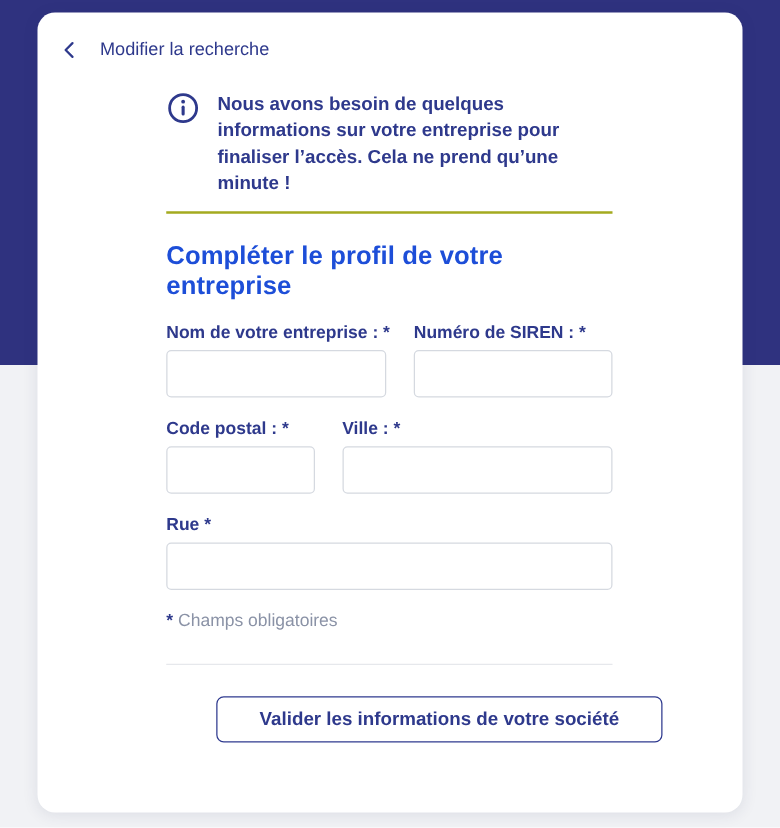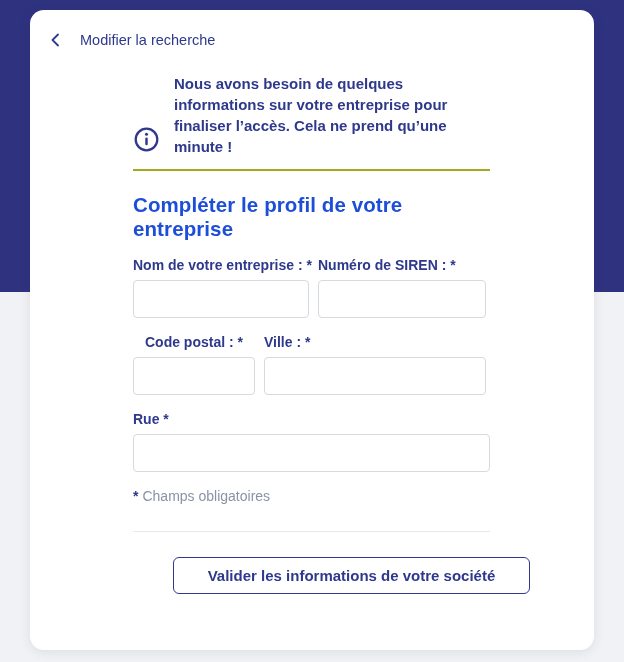--- a/index.html
+++ b/index.html
@@ -22,49 +22,49 @@
   .back-link {
     position:absolute; left:20px; top:22px;
     display:flex; align-items:center; gap:20px;
     color:#2e398c; font-size:14.5px; cursor:pointer;
   }
   .back-link svg { display:block; }
   .content {
     position:absolute; left:103px; top:63px; width:357px;
   }
   .info-row {
-    display:flex; align-items:flex-end; gap:14px;
+    display:flex; align-items:flex-start; gap:14px;
   }
   .info-icon { flex:0 0 auto; }
   .info-text {
     color:#2e398c; font-weight:bold; font-size:15px; line-height:21px;
   }
   .olive-divider {
     margin-top:12px; border:none; border-top:2px solid #a4aa1f; width:100%;
   }
   h1.heading {
     margin-top:22px; color:#1d4ed8; font-size:20.5px; line-height:24px;
     font-weight:bold; letter-spacing:0.1px;
   }
-  .form-row { display:flex; gap:9px; margin-top:16px; }
+  .form-row { display:flex; gap:22px; margin-top:16px; }
   .form-row:first-of-type { margin-top:26px; }
   .field { display:flex; flex-direction:column; }
   .field label {
     color:#2e398c; font-size:14px; font-weight:bold; line-height:16px;
     margin-bottom:7px; white-space:nowrap;
   }
   .field input {
     height:38px; background:#ffffff;
     border:1px solid #d5d9e0; border-radius:4px;
     font-family:"Liberation Sans", sans-serif; font-size:14px;
     color:#333; padding:0 10px; outline:none; width:100%;
   }
   .w-company { width:176px; }
   .w-siren  { width:168px; }
-  .w-zip    { width:122px;align-items:center; }
+  .w-zip    { width:122px; }
   .w-city   { width:222px; }
   .w-street { width:357px; }
   .required-note { margin-top:16px; font-size:14px; color:#8a92a6; }
   .required-note .star { color:#2e398c; font-weight:bold; margin-right:4px; }
   .gray-divider {
     margin-top:27px; border:none; border-top:1px solid #e6e8ec; width:100%;
   }
   .submit-btn {
     margin-top:25px; width:357px; height:37px;
     background:#ffffff; border:1.5px solid #2f3a8f; border-radius:6px;

